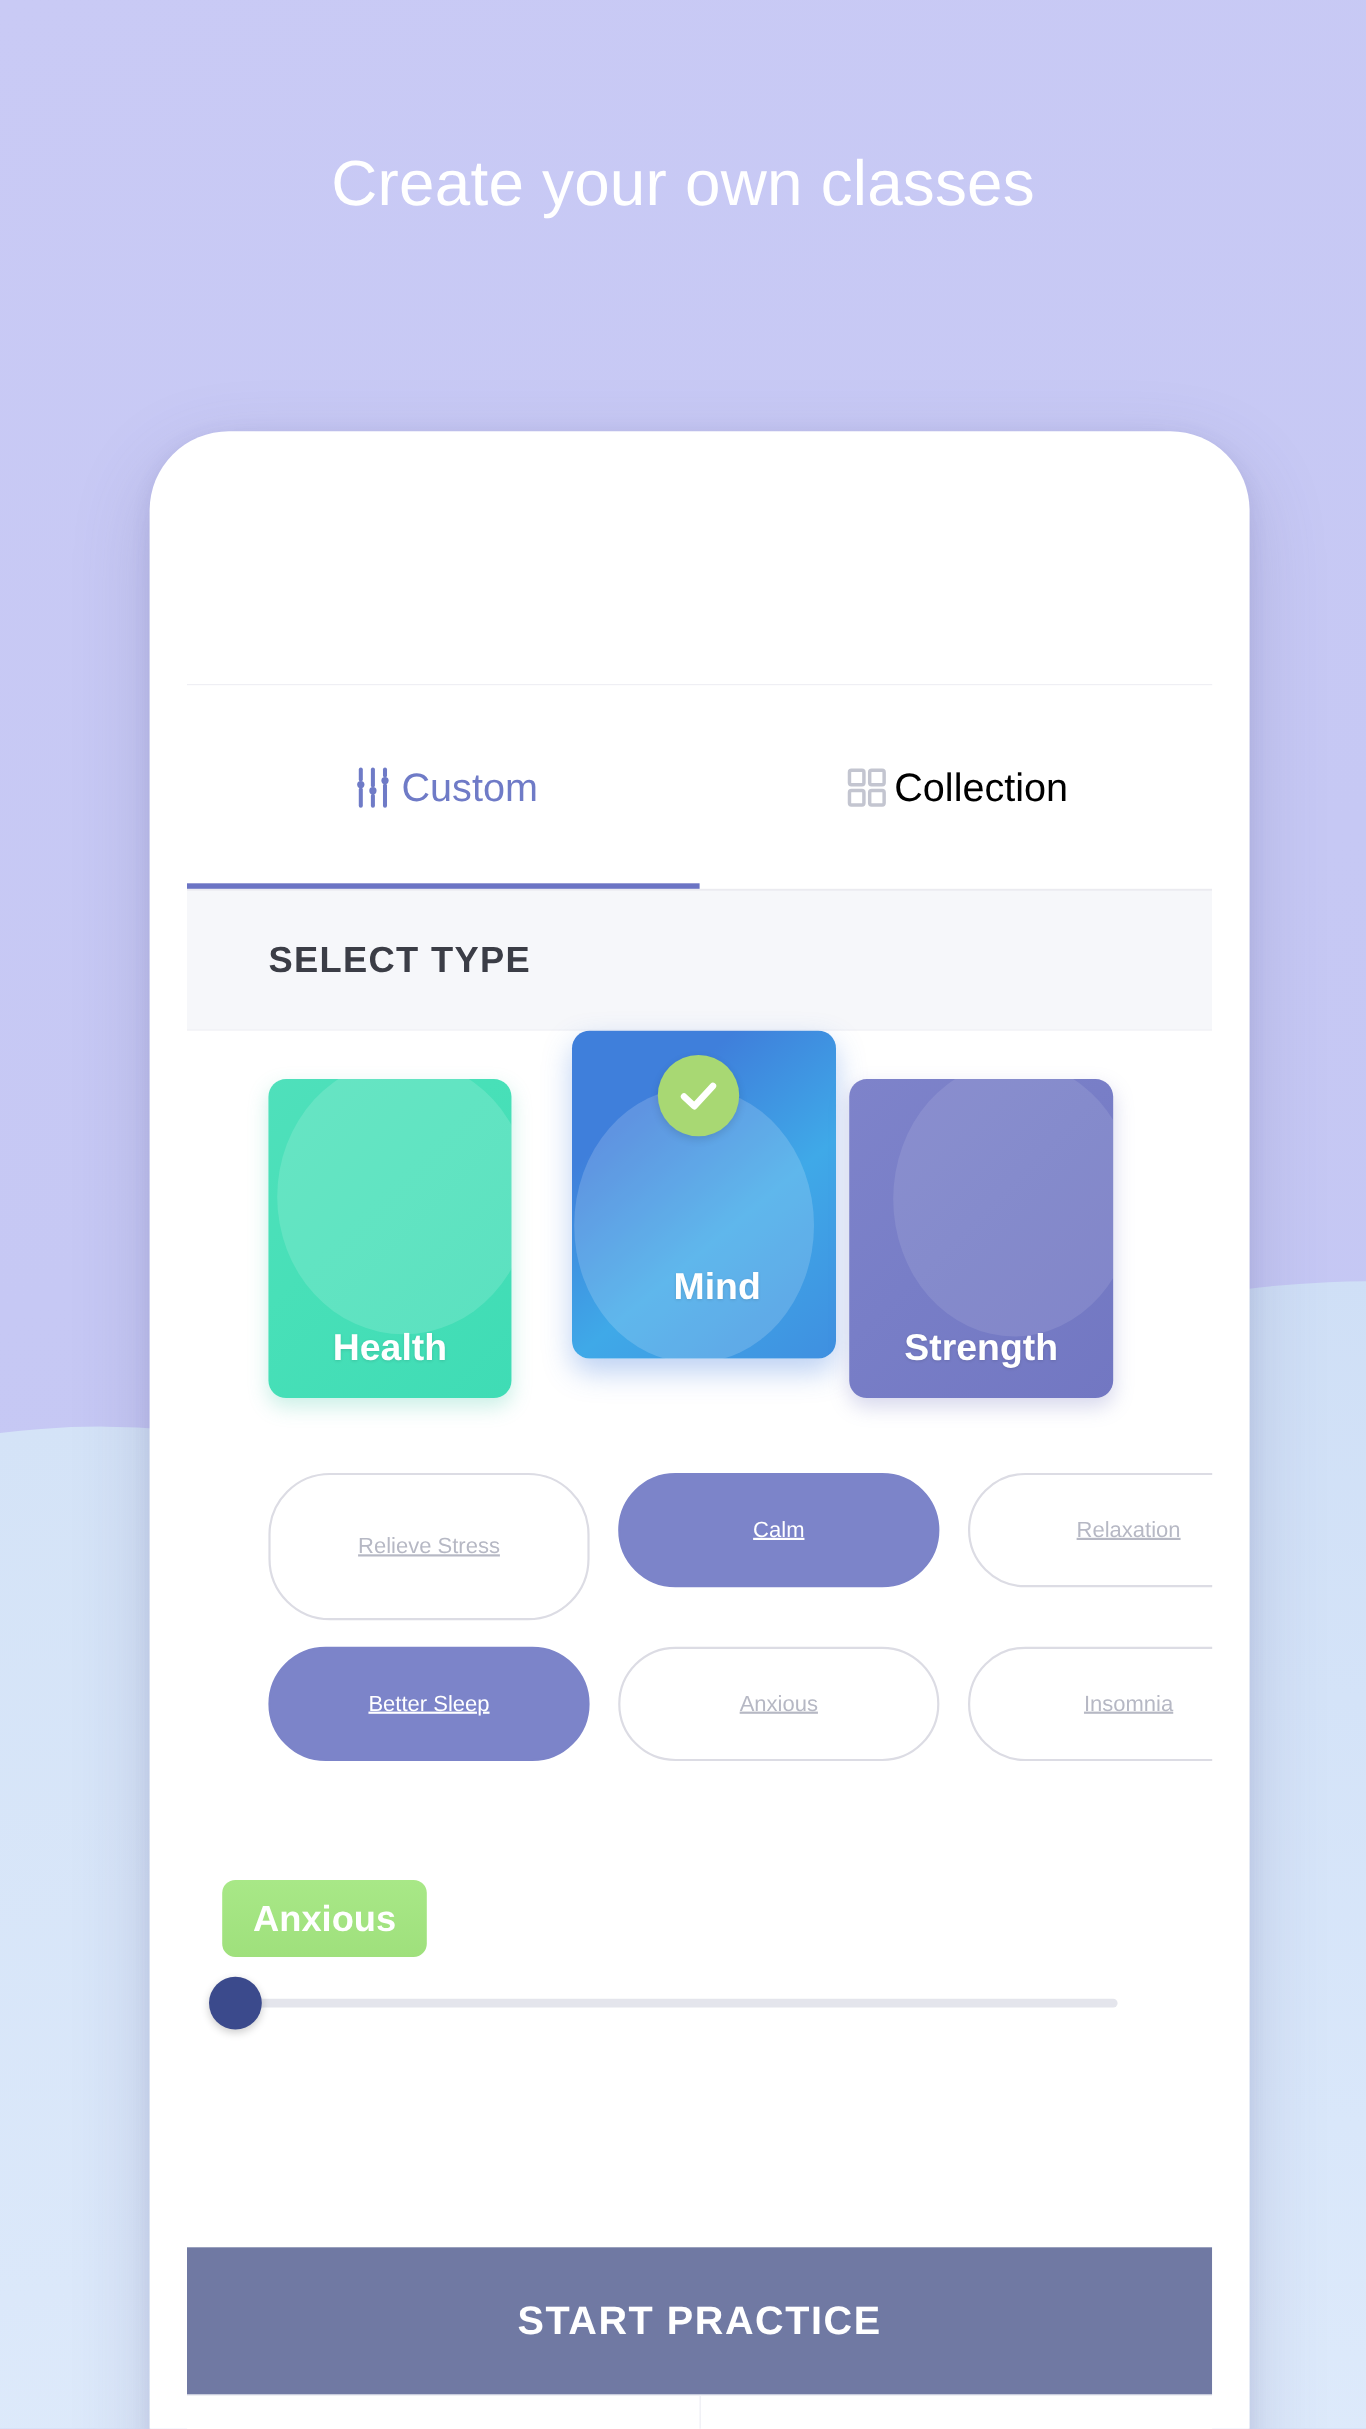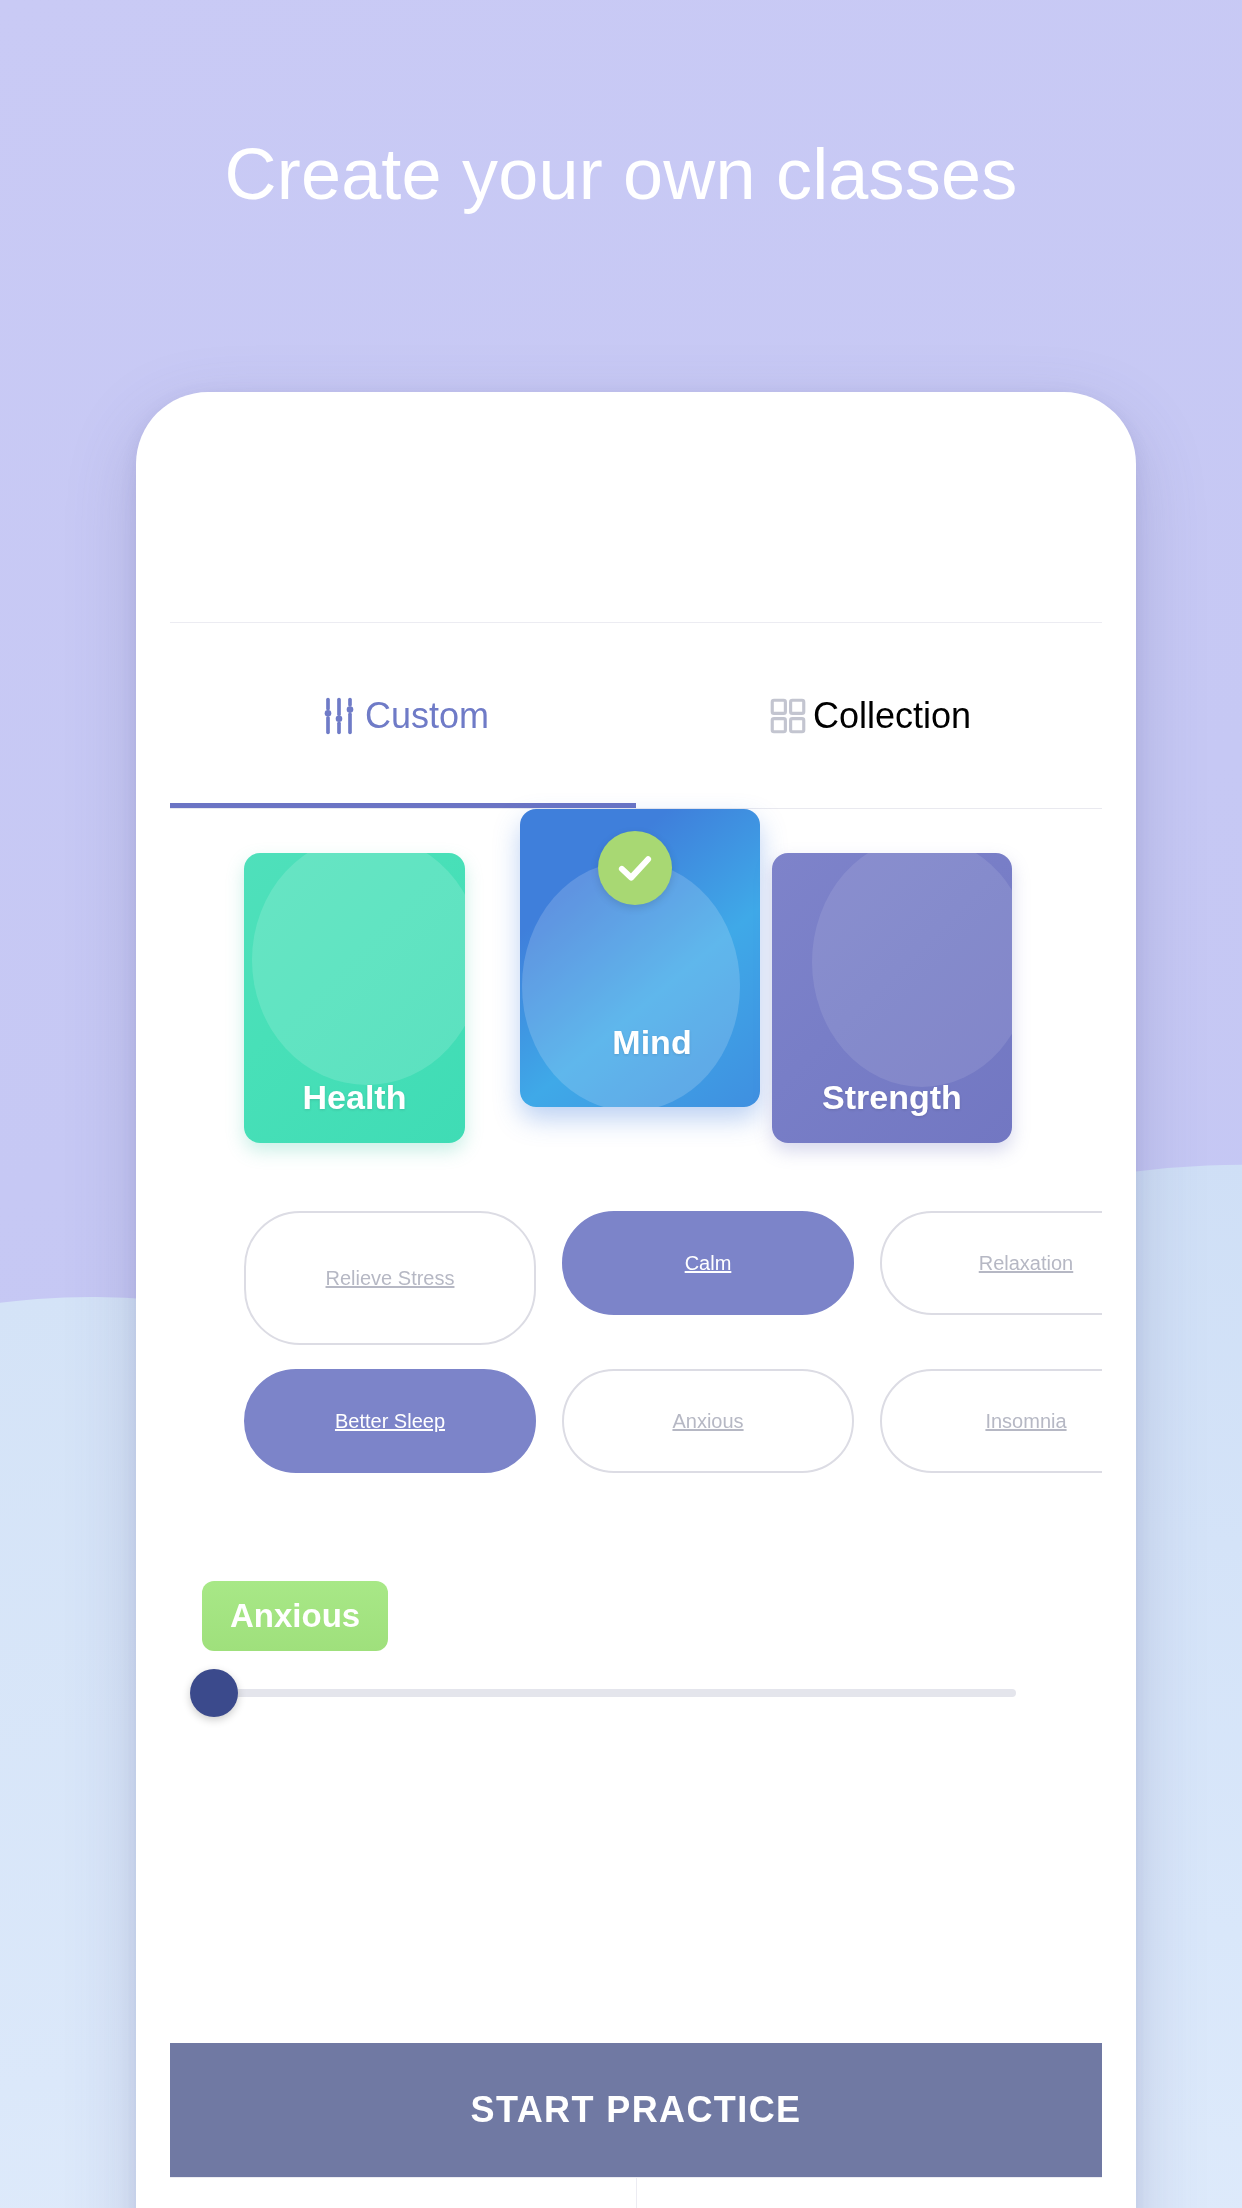--- a/index.html
+++ b/index.html
@@ -32,21 +32,21 @@
     background:linear-gradient(180deg,#cfdff6 0%,#d9e7fa 55%,#e2edfc 100%);
     border-radius:62% 40% 0 0 / 46% 38% 0 0;
     transform:rotate(7deg);
   }
 
   
   #headline {
     position:absolute; left:0; top:135px; width:1242px;
     text-align:center;
     color:#ffffff;
-    font-size:72px;
+    font-size:58px;
     font-weight:300;
     letter-spacing:0.2px;
     line-height:1.1;
     white-space:nowrap;
   }
 
   
   #phone {
     position:absolute;
     left:136px; top:392px;
@@ -289,20 +289,23 @@
             <rect x="13.5" y="3" width="7.5" height="7.5" rx="1"></rect>
             <rect x="3" y="13.5" width="7.5" height="7.5" rx="1"></rect>
             <rect x="13.5" y="13.5" width="7.5" height="7.5" rx="1"></rect>
           </svg>
         </span>
         <span class="tab-label">Collection</span>
       </div>
       <div id="tab-underline"></div>
     </div>
 
+    <div class="section-head">
+      <div class="section-title">SELECT TYPE</div>
+    </div>
 
     <div id="type-cards">
       <div class="type-card" id="card-health">
         <div class="card-circle"></div>
         <div class="card-label">Health</div>
       </div>
       <div class="type-card" id="card-mind">
         <div class="card-circle"></div>
         <div id="check-badge">
           <svg width="42" height="42" viewBox="0 0 24 24" fill="none" stroke="#ffffff" stroke-width="3.4" stroke-linecap="round" stroke-linejoin="round">

